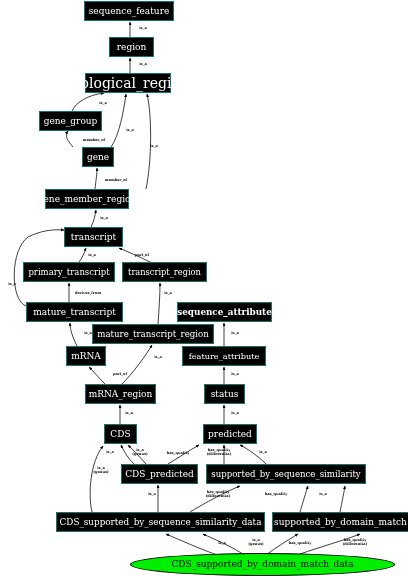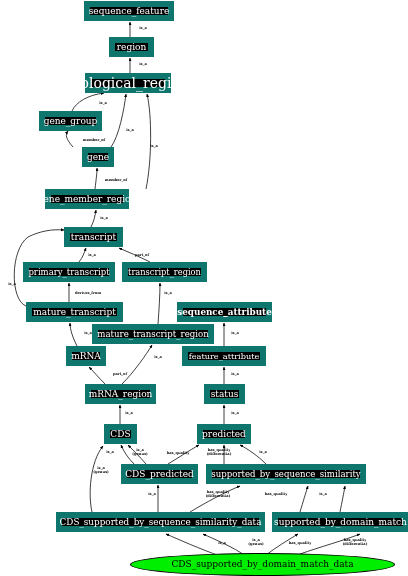--- a/index.html
+++ b/index.html
@@ -7,21 +7,21 @@
     position:relative;
     width:408px;height:576px;
     background:#ffffff;
     overflow:hidden;
     font-family:"DejaVu Serif", serif;
   }
   svg#edges{position:absolute;left:0;top:0;width:408px;height:576px;}
   .node{
     position:absolute;
     background:#000000;
-    border:6px solid #0f766e;
+    border:1px solid #0f766e;
     box-sizing:border-box;
     color:#ffffff;
     display:flex;
     align-items:center;
     justify-content:center;
     font-family:"DejaVu Serif", serif;
     font-size:9px;
     line-height:1;
     white-space:nowrap;
     letter-spacing:0px;
@@ -139,21 +139,21 @@
       </div>
       <div class="node" style="left: 85px; top: 384px; width: 71px; height: 20px;">
         <span>mRNA_region</span>
       </div>
       <div class="node" style="left: 204px; top: 384px; width: 41px; height: 20px;">
         <span>status</span>
       </div>
       <div class="node" style="left: 104px; top: 424px; width: 33px; height: 20px;">
         <span>CDS</span>
       </div>
-      <div class="node" style="left: 197px; top: 424px; width: 54px; height: 20px;">
+      <div class="node" style="left: 203px; top: 424px; width: 54px; height: 20px;">
         <span>predicted</span>
       </div>
       <div class="node" style="left: 121px; top: 464px; width: 77px; height: 20px;">
         <span>CDS_predicted</span>
       </div>
       <div class="node" style="left: 206px; top: 464px; width: 160px; height: 20px;">
         <span style="font-size: 8.58px;">supported_by_sequence_similarity</span>
       </div>
       <div class="node" style="left: 56px; top: 512px; width: 209px; height: 20px;">
         <span style="font-size: 8.82px;">CDS_supported_by_sequence_similarity_data</span>

